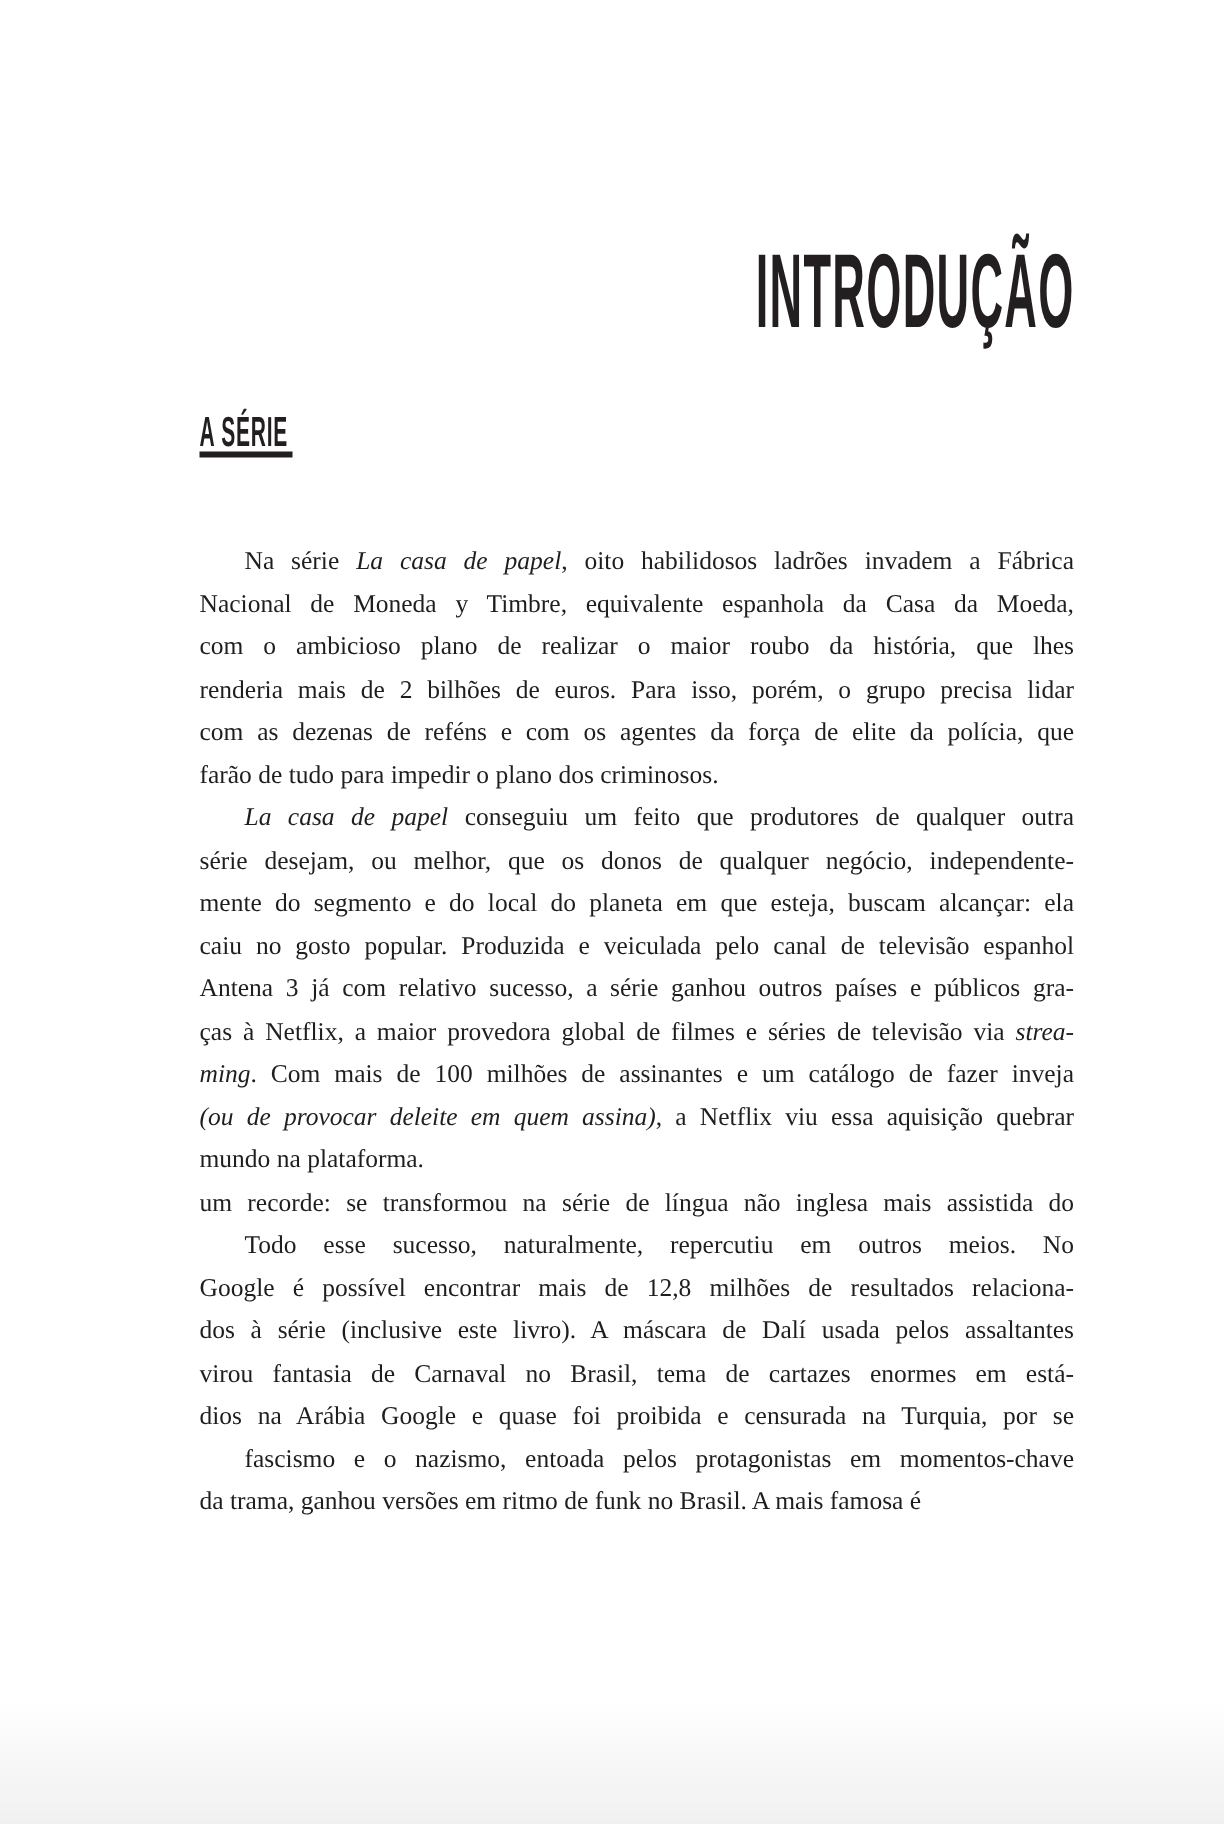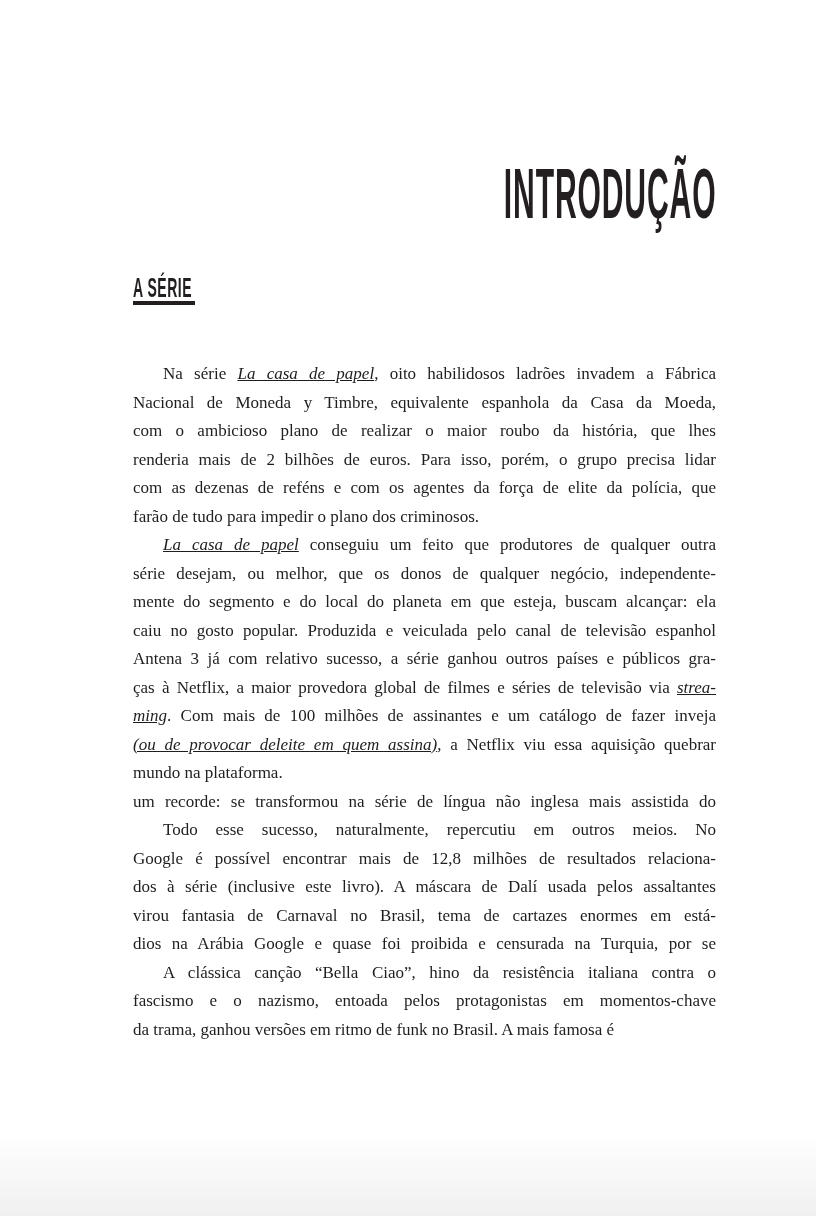--- a/index.html
+++ b/index.html
@@ -76,21 +76,21 @@
     overflow: hidden;
     text-align: justify;
     text-align-last: justify;
   }
   .para .line.last {
     text-align-last: left;
   }
   .para .line:first-child {
     text-indent: 30px;
   }
-  .para em { font-style: italic; text-decoration: underline; }
+  .para em { font-style: italic; }
 
   
   .bottom-shade {
     position: absolute;
     left: 0;
     right: 0;
     bottom: 0;
     height: 85px;
     background: linear-gradient(to bottom, rgba(0,0,0,0), rgba(0,0,0,0.06));
     pointer-events: none;
@@ -132,21 +132,20 @@
         <div class="line"><span>um recorde: se transformou na série de língua não inglesa mais assistida do</span></div>
       </div>
       <div class="para">
         <div class="line"><span>Todo esse sucesso, naturalmente, repercutiu em outros meios. No</span></div>
         <div class="line"><span>Google é possível encontrar mais de 12,8 milhões de resultados relaciona-</span></div>
         <div class="line"><span>dos à série (inclusive este livro). A máscara de Dalí usada pelos assaltantes</span></div>
         <div class="line"><span>virou fantasia de Carnaval no Brasil, tema de cartazes enormes em está-</span></div>
         <div class="line"><span>dios na Arábia Google e quase foi proibida e censurada na Turquia, por se</span></div>
       </div>
       <div class="para">
-        <div class="line"><span>A clássica canção “Bella Ciao”, hino da resistência italiana contra o</span></div>
         <div class="line"><span>fascismo e o nazismo, entoada pelos protagonistas em momentos-chave</span></div>
         <div class="line last"><span>da trama, ganhou versões em ritmo de funk no Brasil. A mais famosa é</span></div>
       </div>
     </div>
 
   <div class="bottom-shade"></div>
 
 </div>
 
 </body></html>

